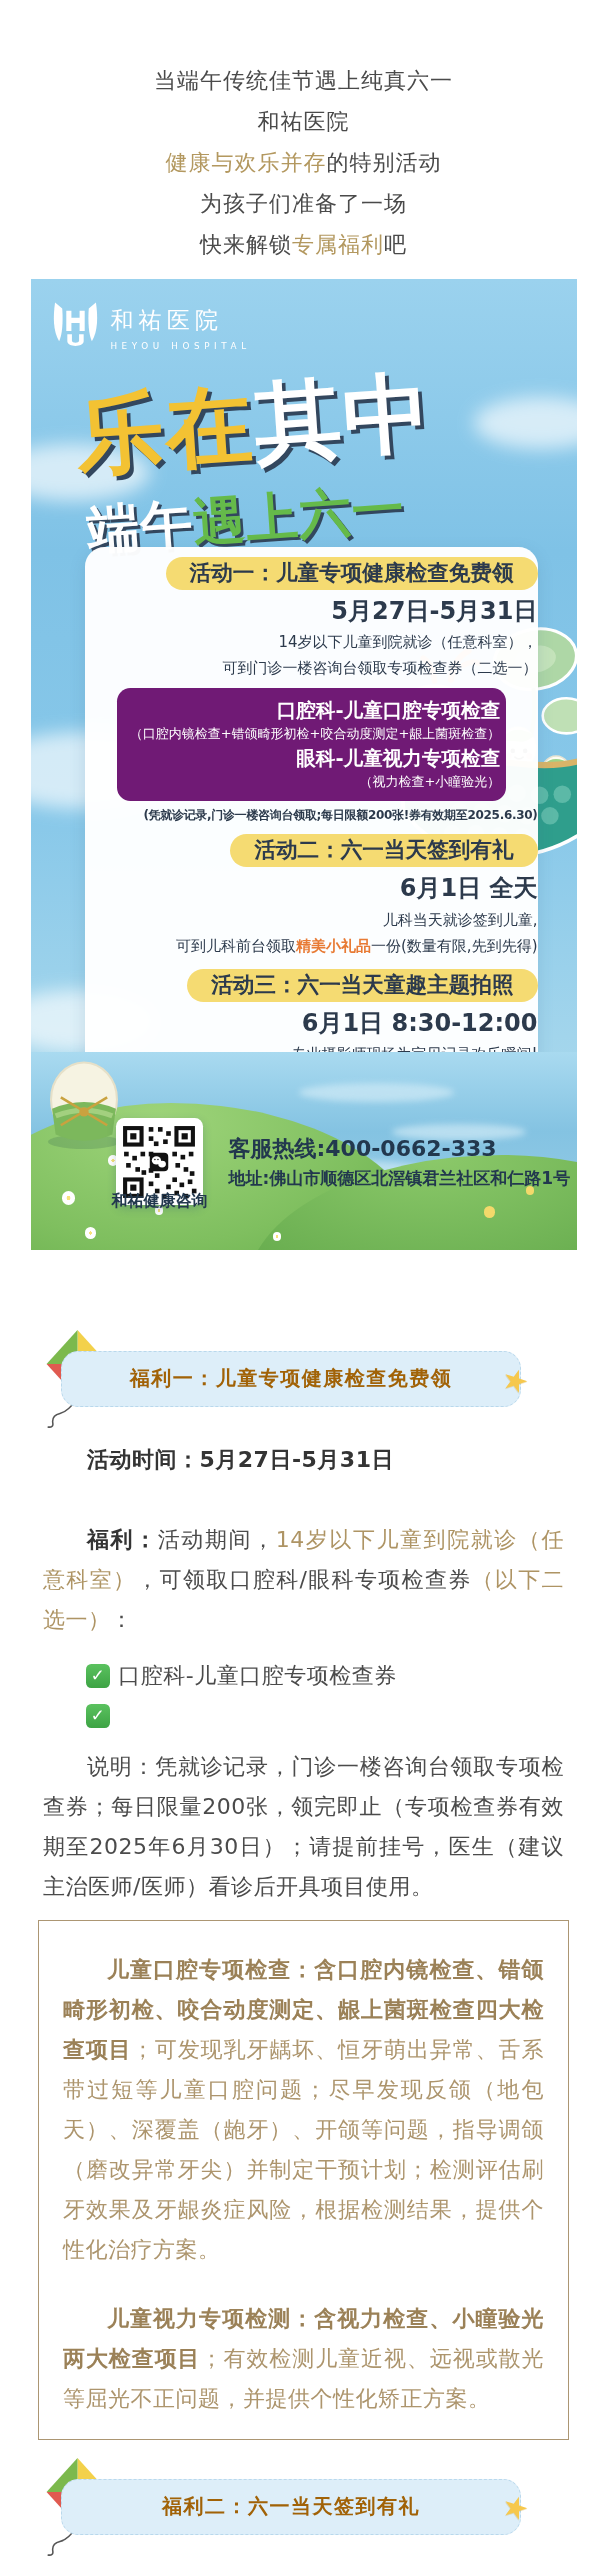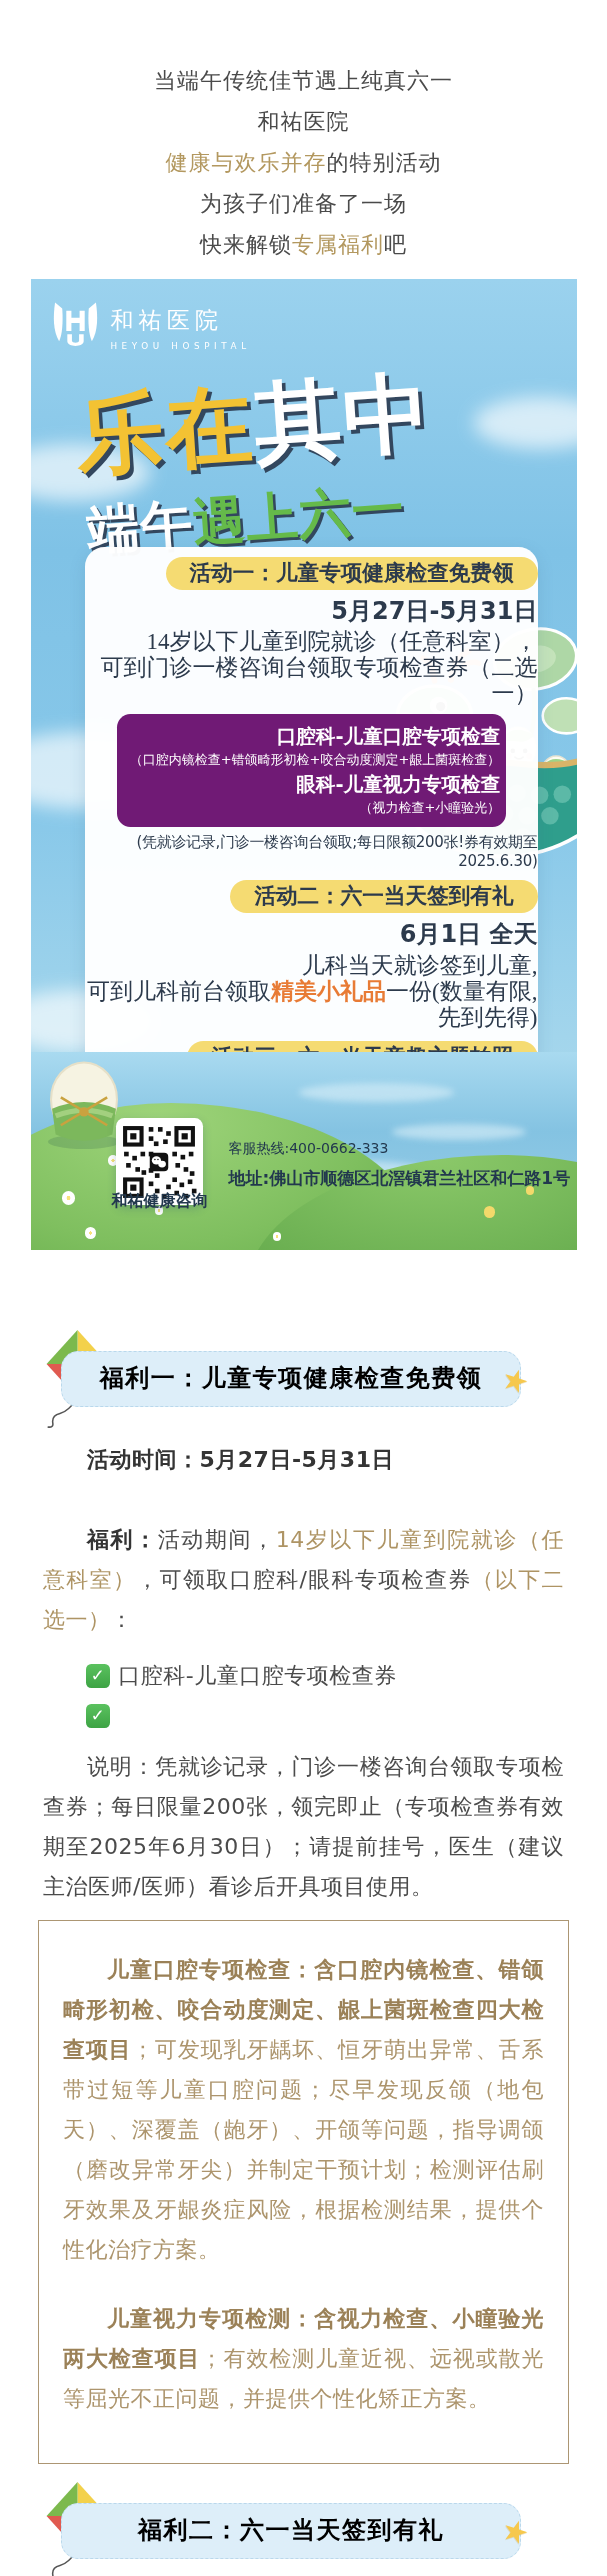--- a/index.html
+++ b/index.html
@@ -46,29 +46,29 @@
     background:rgba(255,255,255,.97); border-radius:19.6px; text-align:right; color:#2c3a4c;
     box-shadow:0 5.2px 15.5px rgba(60,110,150,.18); width:453px;
   }
   .panel { width:453px; }
   .pill {
     display:inline-block; margin-top:9.3px; background:#f5db72; border-radius:23px;
     padding:5.2px 24px; font-size:21.6px; font-weight:700; color:#2c3a4c; line-height:1.05;
   }
   .pill2 { margin-top:10.3px; }
   .pdate { margin-top:6.2px; font-size:24px; font-weight:800; line-height:30px; }
-  .pdesc { margin-top:3.1px; font-size:23px; font-weight:500; line-height:26px;font-family:Liberation Serif, serif; }
+  .pdesc { margin-top:3.1px; font-size:15px; font-weight:500; line-height:26px; }
   .hl-orange { color:#e87b35; font-weight:700; }
   .ocard {
     margin:7.2px auto 0; width:389px; background:#701a75; border-radius:13.4px;
     padding:8.2px 5.2px 9.3px; color:#ffffff;
   }
   .ocard .ot { font-size:19.6px; font-weight:700; line-height:29px; }
   .ocard .os { font-size:13px; font-weight:400; line-height:18.5px; }
-  .pnote { margin-top:6.2px; font-size:15px; font-weight:400; letter-spacing:-0.3px; }
+  .pnote { margin-top:6.2px; font-size:12px; font-weight:700; letter-spacing:-0.3px; }
   .water { position:absolute; left:0; top:773px; width:546px; height:198px;
     background:linear-gradient(180deg,#a9daf0 0%,#84c3e2 40%,#9ccfe8 100%); }
   .wave { position:absolute; background:#cfeaf6; opacity:.7; border-radius:50%; filter:blur(3.1px); }
   .w1 { left:268px; top:31px; width:155px; height:18.5px; }
   .w2 { left:361px; top:72px; width:134px; height:15.5px; }
   .w3 { left:216px; top:108px; width:175px; height:17.5px; }
   .w4 { left:392px; top:139px; width:124px; height:15.5px; }
   .hill1 { position:absolute; left:-93px; top:824px; width:489px; height:175px;
     background:radial-gradient(ellipse at 45% 10%,#9ed47a 0%,#7fbf5f 55%,#5ea845 100%);
     border-radius:50% 55% 0 0 / 95% 90% 0 0; }
@@ -83,46 +83,46 @@
   .fl4 { left:124px; top:927px; width:8.2px; height:8.2px; }
   .fl5 { left:453px; top:927px; width:11.3px; height:11.3px; background:#f3d96b; }
   .fl6 { left:495px; top:907px; width:8.2px; height:8.2px; background:#f3d96b; }
   .fl7 { left:242px; top:953px; width:8.2px; height:8.2px; }
   .zongzi { position:absolute; left:4.1px; top:769px; }
   .qr-card { position:absolute; left:85px; top:839px; width:87px; height:87px;
     background:#ffffff; border-radius:8.2px; padding:5.2px; box-shadow:0 3.1px 8.2px rgba(40,80,110,.25); }
   .qr-label { position:absolute; left:57px; top:912px; width:144px; text-align:center;
     font-size:16px; font-weight:700; color:#22384e; }
   .contact { position:absolute; left:198px; top:856px; text-align:left; color:#22384e; }
-  .hotline { font-size:14px; font-weight:400; line-height:27px; }
+  .hotline { font-size:22px; font-weight:700; line-height:27px; }
   .address { font-size:17px; font-weight:700; line-height:24px; margin-top:4.1px; }
   
   .sec { position:relative; margin-left:61px; width:460px; }
   .sec1 { margin-top:101px; } .sec2 { margin-top:39px; }
   .kite { position:absolute; left:-17.5px; top:-24px; z-index:0; }
   .sec-box { position:relative; z-index:1; background:#ddeef9; border:1.5px dashed #b9d8ec;
     border-radius:17.5px; height:56px; line-height:53px; text-align:center;
-    font-size:24px; color:#000000; font-weight:600; letter-spacing:1.5px; }
+    font-size:20px; color:#a16207; font-weight:600; letter-spacing:1.5px; }
   .sec-star { position:absolute; right:-8.2px; top:11.3px; z-index:2; font-size:30px; color:#f6c84d;
     transform:rotate(18deg); text-shadow:0 1px 0 rgba(200,150,30,.25); }
   .para { margin:0 43px; font-size:22px; line-height:40px; color:#4b4b4b;
     text-align:justify; letter-spacing:0.5px; }
   .indent { text-indent:2em; }
   .time-line { margin-top:33px; font-weight:700; color:#343434; }
   .mt78 { margin-top:40px; }
   .blabel { font-weight:700; color:#343434; }
   .gold-t { color:#ae9464; }
   .chk { margin-left:86px; height:40px; display:flex; align-items:center; gap:8.2px;
     font-size:22px; color:#4b4b4b; letter-spacing:0.5px; }
   .chk1 { margin-top:15.5px; }
   .chk-icon { width:24px; height:24px; flex:0 0 24px; border-radius:5.2px; color:#ffffff;
     background:linear-gradient(180deg,#5bc25f,#3da344); font-size:16.5px; font-weight:800;
     display:flex; align-items:center; justify-content:center; }
   .note-para { margin-top:11.3px; }
-  .gbox { margin:12.4px 38px 0; border:1.5px solid #ac9673; padding:29px 24px 44px; }
+  .gbox { margin:12.4px 38px 0; border:1.5px solid #ac9673; padding:29px 24px 20px; }
   .gbox .para { margin:0; color:#ad956d; }
   .gbox .gb { color:#9b8157; font-weight:700; }
   .gbox .p2 { margin-top:29px; }
 </style>
 </head>
 <body>
 
 <div class="intro">
   <div class="iline">当端午传统佳节遇上纯真六一</div>
   <div class="iline">和祐医院</div>

